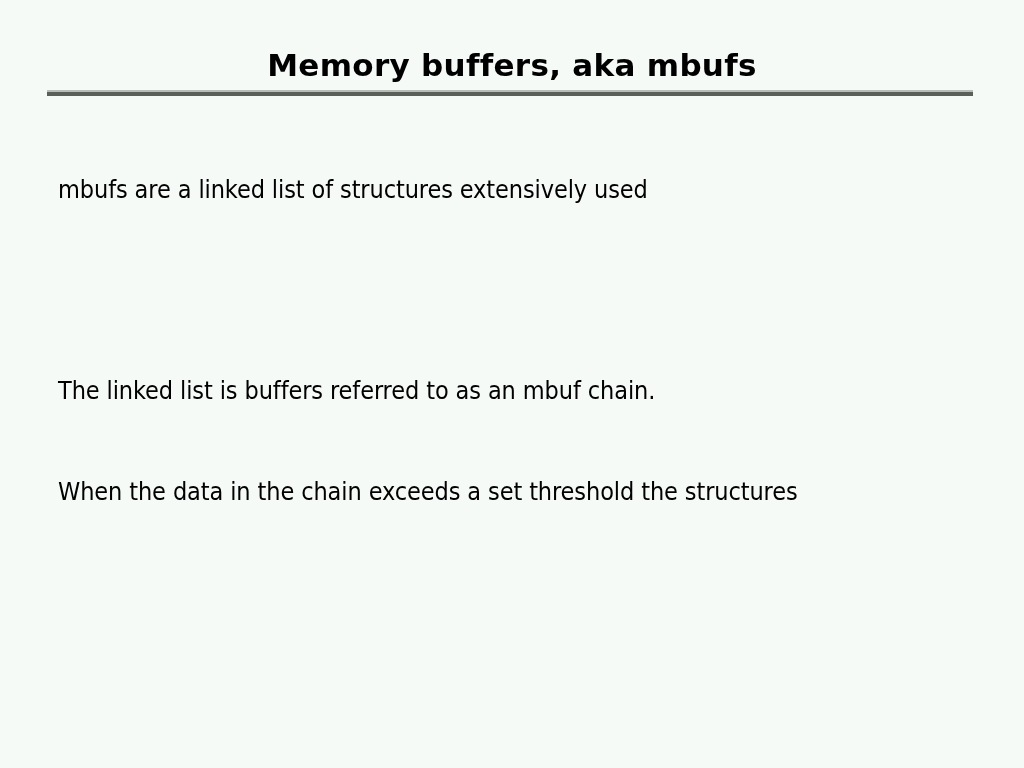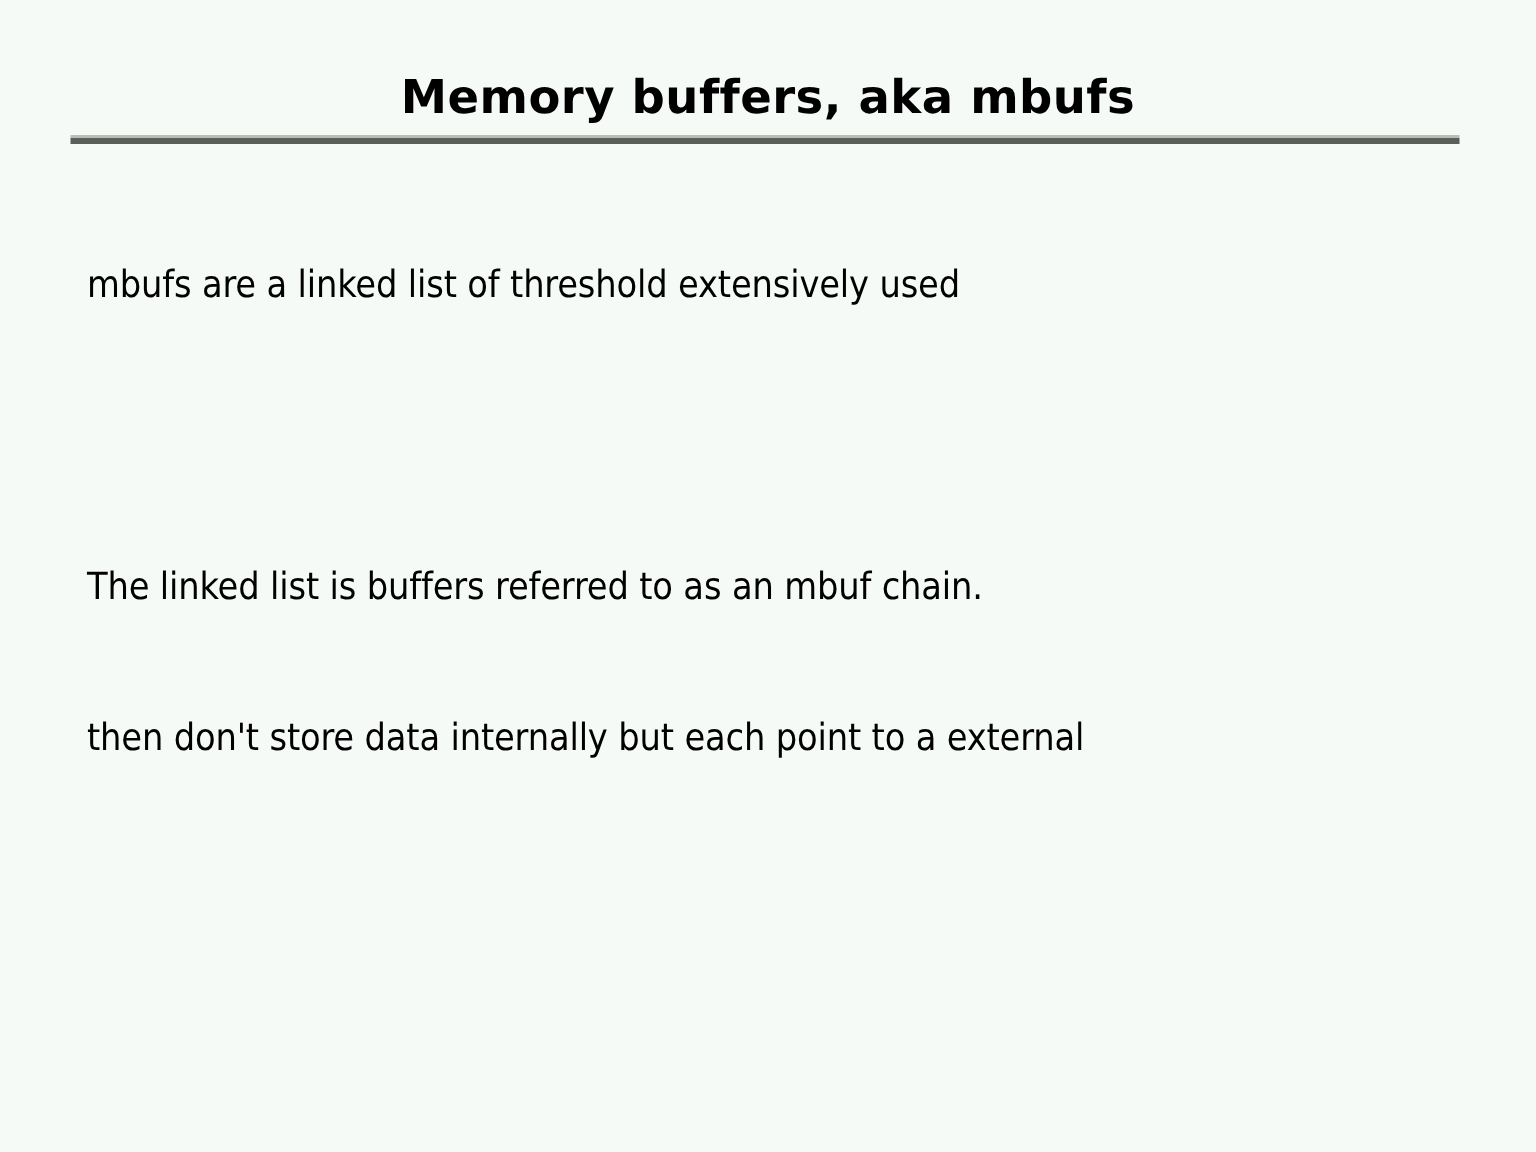--- a/index.html
+++ b/index.html
@@ -95,24 +95,24 @@
   <div class="slide-title">Memory buffers, aka mbufs</div>
 
   <div class="title-rule">
     <div class="rule-hi"></div>
     <div class="rule-lo"></div>
   </div>
 
   <div class="body-block">
 
     <p class="para">
-      <span class="line">mbufs are a linked list of threshold extensively used</span>
+      <span class="line">mbufs are a linked list of structures extensively used</span>
     </p>
 
     <p class="para">
       <span class="line">The linked list is buffers referred to as an mbuf chain.</span>
-      <span class="line">then don't store data internally but each point to a external</span>
+      <span class="line">When the data in the chain exceeds a set threshold the structures</span>
       
     </p>
 
   </div>
 
 </div>
 
 </body></html>

